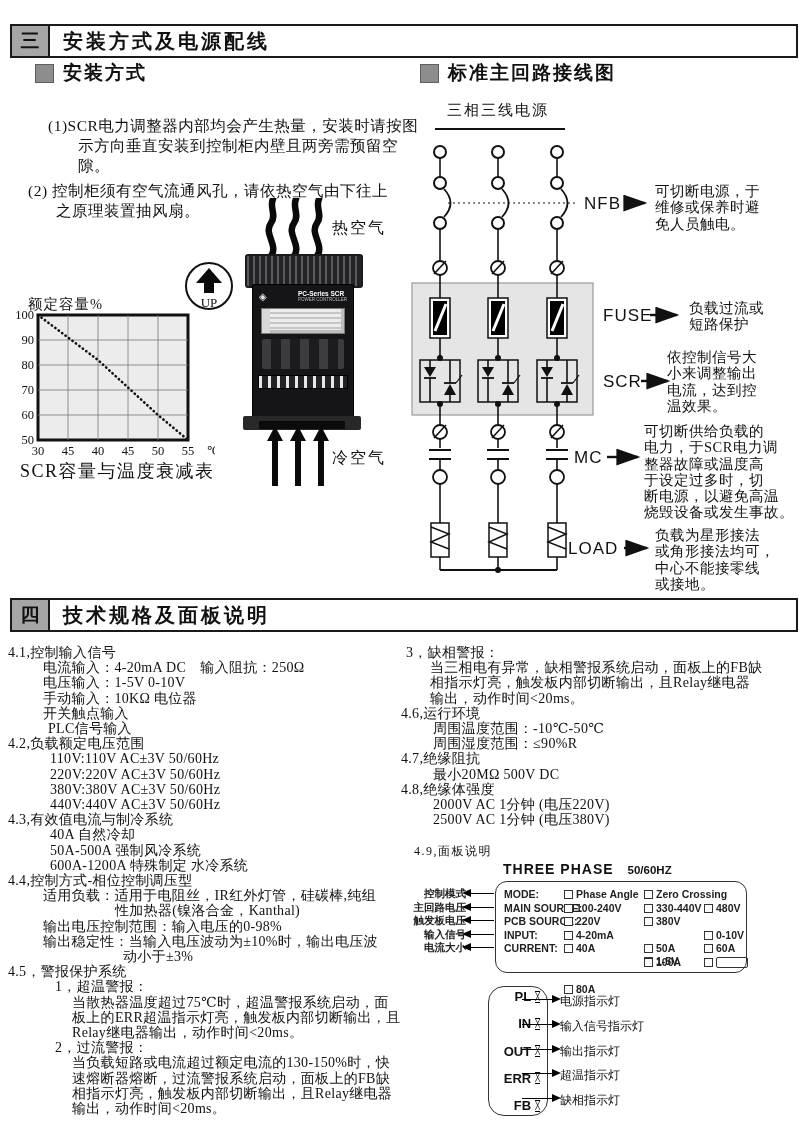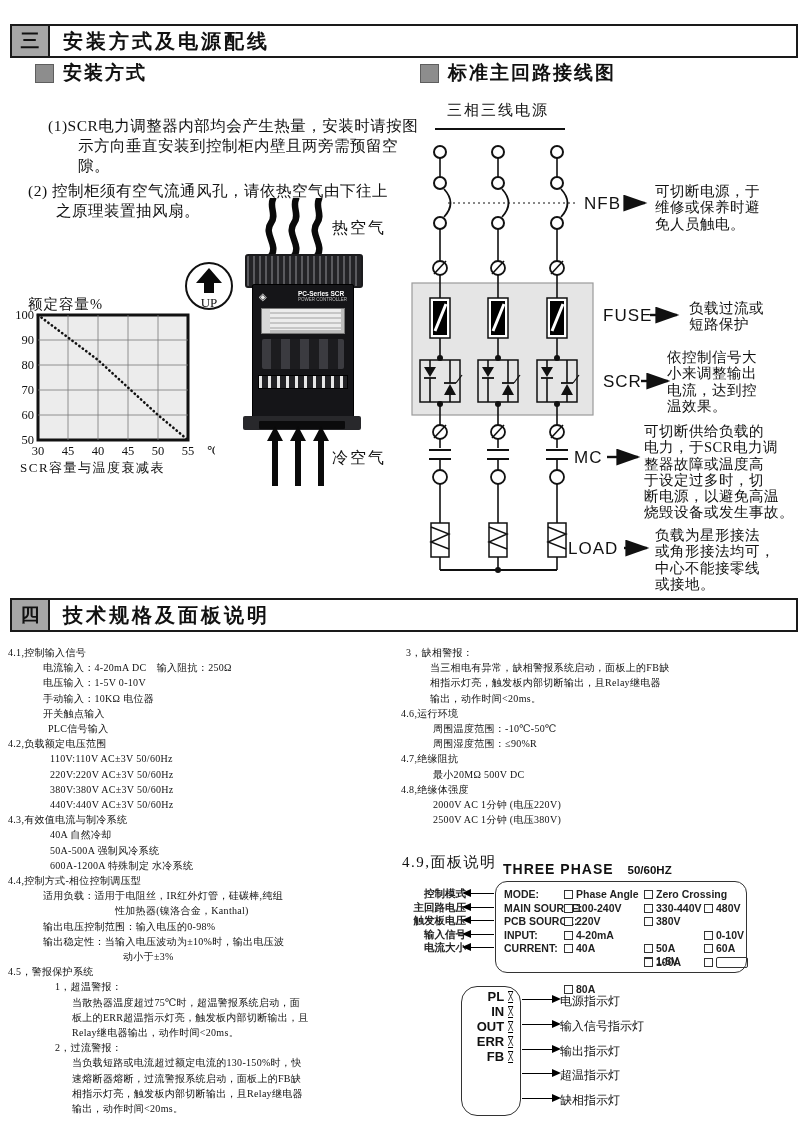--- a/index.html
+++ b/index.html
@@ -17,21 +17,21 @@
   
   .subhead{position:absolute;display:flex;align-items:center;gap:9px;
           font-family:"Liberation Sans","DejaVu Sans",sans-serif;font-weight:bold;
           font-size:19px;letter-spacing:2px;}
   .sq{width:17px;height:17px;background:#8d8d8d;border:1px solid #5e5e5e;flex:0 0 auto;}
   
   .para{position:absolute;left:28px;width:372px;font-size:15.5px;line-height:20px;letter-spacing:.5px;}
   .w2a{padding-left:30px;} .w2b{padding-left:28px;}
   
   .ylab{position:absolute;left:28px;top:295px;font-size:14.5px;letter-spacing:1px;}
-  .chartcap{position:absolute;left:20px;top:459px;font-size:13px;letter-spacing:1.5px;}
+  .chartcap{position:absolute;left:20px;top:459px;font-size:18px;letter-spacing:1.5px;}
   svg text{font-family:"Liberation Serif","DejaVu Serif",serif;fill:#111;}
   .biglbl{font-family:"Liberation Sans","DejaVu Sans",sans-serif;font-size:17px;letter-spacing:1px;fill:#111;}
   
   .note{position:absolute;font-size:14.5px;line-height:16.3px;letter-spacing:.5px;white-space:nowrap;}
   .srclab{position:absolute;left:447px;top:101px;font-size:15px;letter-spacing:2px;}
   
   .device{position:absolute;left:243px;top:252px;width:118px;height:178px;}
   .dev-fins{position:absolute;left:2px;top:2px;width:114px;height:30px;background:#2c2c2f;
             border:2px solid #1b1b1d;border-radius:3px;
             background-image:repeating-linear-gradient(90deg,#5a5a5e 0 2px,#232326 2px 6px);}
@@ -47,45 +47,45 @@
             box-shadow:inset 8px 0 0 #d8d8d8, inset -3px -3px 0 #bdbdbd;}
   .dev-terms{margin:5px 9px 0 9px;height:30px;border-radius:2px;
             background:repeating-linear-gradient(90deg,#3b3b40 0 9px,#1c1c1f 9px 19px);}
   .dev-strip{margin:6px 5px 0 5px;height:12px;border:1px solid #000;
             background:repeating-linear-gradient(90deg,#e6e6e6 0 3px,#222225 3px 9px);}
   .dev-bottomtab{position:absolute;left:0;top:164px;width:118px;height:14px;background:#28282b;border-radius:2px;}
   .dev-conn{position:absolute;left:16px;top:169px;width:86px;height:8px;background:#0b0b0c;border-radius:1px;}
   
   .airlab{position:absolute;font-size:16px;letter-spacing:2px;}
   
-  .speccol{position:absolute;top:645px;font-size:10px;line-height:15.2px;letter-spacing:.3px;}
+  .speccol{position:absolute;top:645px;font-size:14px;line-height:15.2px;letter-spacing:.3px;}
   .speccol div{white-space:nowrap;}
   .colL{left:8px;width:390px;}
   .colR{left:398px;width:400px;}
   .iA{padding-left:35px}.iB{padding-left:40px}.iC{padding-left:42px}.iD{padding-left:107px}
   .iE{padding-left:115px}.iF{padding-left:47px}.iG{padding-left:64px}
   .rA{padding-left:8px}.rB{padding-left:32px}.rC{padding-left:3px}.rD{padding-left:35px}
-  .panelhead{position:absolute;left:402px;top:843px;font-size:15px;letter-spacing:1.5px;margin-top:10px;}
+  .panelhead{position:absolute;left:414px;top:843px;font-size:12px;letter-spacing:1.5px;}
   
   .ptitle{position:absolute;left:503px;top:861px;display:flex;align-items:baseline;gap:14px;
           font-family:"Liberation Sans","DejaVu Sans",sans-serif;font-weight:bold;}
   .ptitle .pt1{font-size:14px;letter-spacing:1px;} .ptitle .pt2{font-size:11.5px;}
   .pbox{position:absolute;left:495px;top:881px;width:250px;height:90px;border:1.6px solid #333;border-radius:12px;}
   .pen,.popt{position:absolute;font-family:"Liberation Sans","DejaVu Sans",sans-serif;
           font-weight:bold;font-size:10.5px;white-space:nowrap;color:#222;}
   .cb{display:inline-block;width:7px;height:7px;border:1.2px solid #333;margin-right:3px;vertical-align:-1px;background:#fff;}
   .blankbox{display:inline-block;width:30px;height:9px;border:1.2px solid #333;border-radius:2px;vertical-align:-2px;}
   .pcn{position:absolute;width:66px;text-align:right;font-family:"Liberation Sans",sans-serif;
        font-size:10.5px;font-weight:bold;white-space:nowrap;color:#222;}
   .larr{position:absolute;width:24px;height:0;border-top:1.6px solid #000;}
   .larr::before{content:"";position:absolute;left:-8px;top:-5px;border-right:9px solid #000;
        border-top:4px solid transparent;border-bottom:4px solid transparent;}
   
-  .ledbox{position:absolute;left:461px;top:986px;width:58px;height:124px;border:1.6px solid #333;
-       border-radius:16px;display:flex;flex-direction:column;justify-content:flex-start;padding:2px 0;}
+  .ledbox{position:absolute;left:488px;top:986px;width:58px;height:124px;border:1.6px solid #333;
+       border-radius:16px;display:flex;flex-direction:column;justify-content:space-between;padding:2px 0;}
   .ledrow{display:flex;align-items:center;justify-content:flex-end;padding-right:7px;}
   .ledlbl{font-family:"Liberation Sans","DejaVu Sans",sans-serif;font-weight:bold;font-size:13px;}
   .lamp{display:inline-block;margin-left:4px;font-size:8px;line-height:8px;
        border-top:1.3px solid #000;border-bottom:1.3px solid #000;padding:1px 0;}
   .rarr{position:absolute;width:30px;height:0;border-top:1.6px solid #000;}
   .rarr::after{content:"";position:absolute;right:-9px;top:-5px;border-left:9px solid #000;
        border-top:4px solid transparent;border-bottom:4px solid transparent;}
   .leddesc{position:absolute;font-family:"Liberation Sans","DejaVu Sans",sans-serif;
        font-size:12px;white-space:nowrap;}
 </style>

